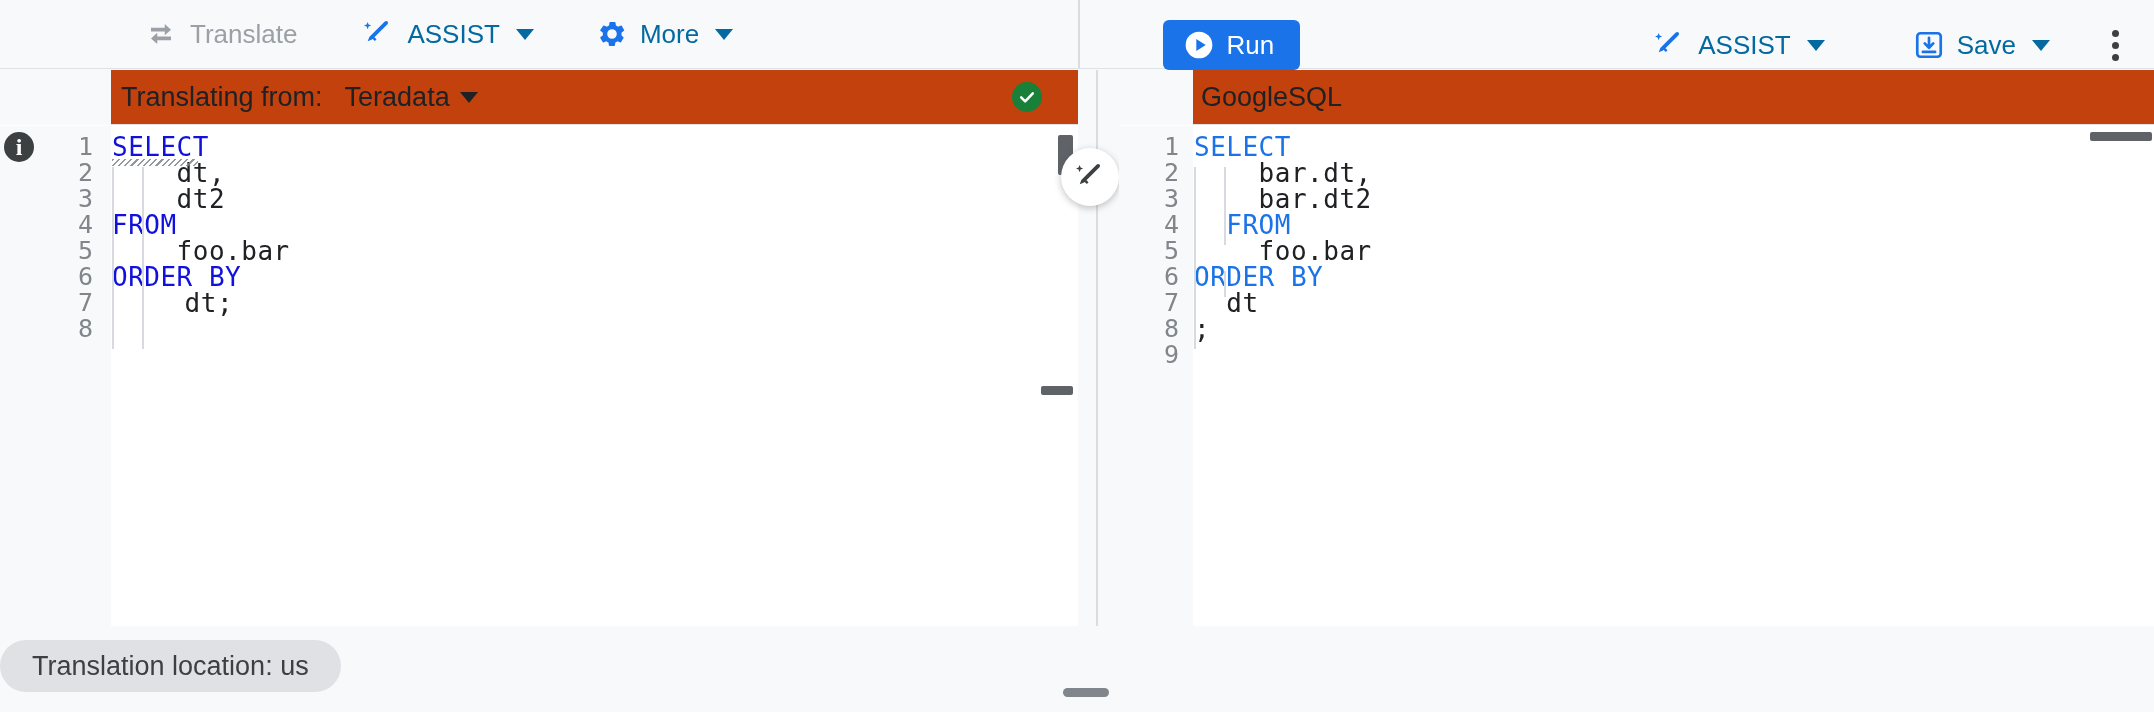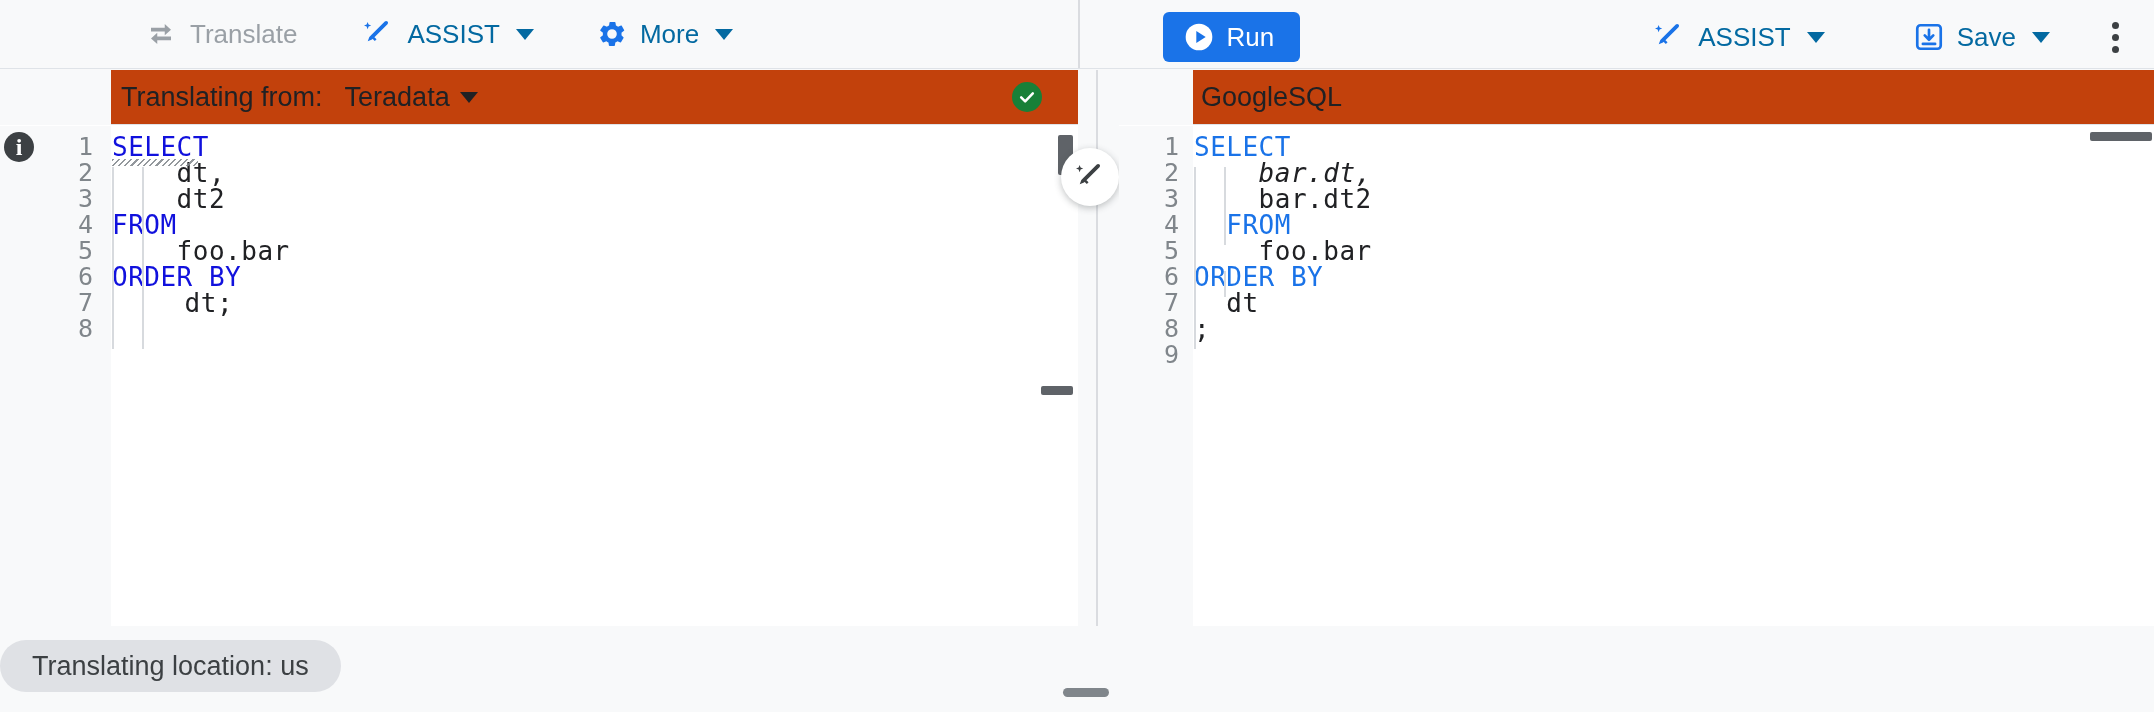--- a/index.html
+++ b/index.html
@@ -12,21 +12,21 @@
   }
   .app{position:relative;width:2154px;height:712px;}
 
   
   .toolbar{
     position:absolute;left:0;top:0;width:2154px;height:69px;
     background:#f8f9fa;border-bottom:1px solid #dfe3e8;
     box-sizing:border-box;
   }
   .tb-left{position:absolute;left:0;top:0;height:68px;display:flex;align-items:center;justify-content:flex-end;}
-  .tb-right{position:absolute;right:0;top:3px;height:68px;display:flex;align-items:center;}
+  .tb-right{position:absolute;right:0;top:11px;height:68px;display:flex;align-items:center;}
   .tb-div{position:absolute;left:1078px;top:0;width:2px;height:68px;background:#dadce0;}
 
   .tbtn{
     display:flex;align-items:center;gap:12px;
     height:46px;padding:0 14px;margin:0 8px;
     border:0;background:transparent;border-radius:6px;cursor:pointer;
     font-family:"Liberation Sans", sans-serif;
     font-size:26px;color:#0369a1;white-space:nowrap;
   }
   .tbtn.disabled{color:#9aa0a6;cursor:default;}
@@ -296,37 +296,37 @@
             <div class="ln" style="top: 110px; right: 14px;">5</div>
             <div class="ln" style="top: 136px; right: 14px;">6</div>
             <div class="ln" style="top: 162px; right: 14px;">7</div>
             <div class="ln" style="top: 188px; right: 14px;">8</div>
             <div class="ln" style="top: 214px; right: 14px;">9</div>
           </div>
       </div>
       <div class="code">
         <div id="code-right">
             <div class="cl" style="top: 6px; left: 1px;"><span class="kw-r">SELECT</span></div>
-            <div class="cl" style="top: 32px; left: 1px; font-style: italic;"><span>    bar.dt,</span></div>
+            <div class="cl" style="top: 32px; left: 1px;"><span>    bar.dt,</span></div>
             <div class="cl" style="top: 58px; left: 1px;"><span>    bar.dt2</span></div>
             <div class="cl" style="top: 84px; left: 1px;"><span class="kw-r">  FROM</span></div>
             <div class="cl" style="top: 110px; left: 1px;"><span>    foo.bar</span></div>
             <div class="cl" style="top: 136px; left: 1px;"><span class="kw-r">ORDER BY</span></div>
             <div class="cl" style="top: 162px; left: 1px;"><span>  dt</span></div>
             <div class="cl" style="top: 188px; left: 1px;"><span>;</span></div>
             <div class="cl" style="top: 214px; left: 1px;"><span></span></div>
           </div>
         <div class="iguide" style="left:1px;top:41px;height:78px;"></div>
         <div class="iguide" style="left:31px;top:41px;height:78px;"></div>
         <div class="iguide" style="left:1px;top:119px;height:52px;"></div>
         <div class="iguide" style="left:31px;top:145px;height:26px;"></div>
         <div class="iguide" style="left:1px;top:171px;height:52px;"></div>
         <div class="hthumb" style="right:2px;top:6px;width:62px;"></div>
       </div>
     </div>
   </div>
 
   <div class="bottom">
-    <div class="pill">Translating location: us</div>
+    <div class="pill">Translation location: us</div>
     <div class="grab"></div>
   </div>
 
 </div>
 
 </body></html>

